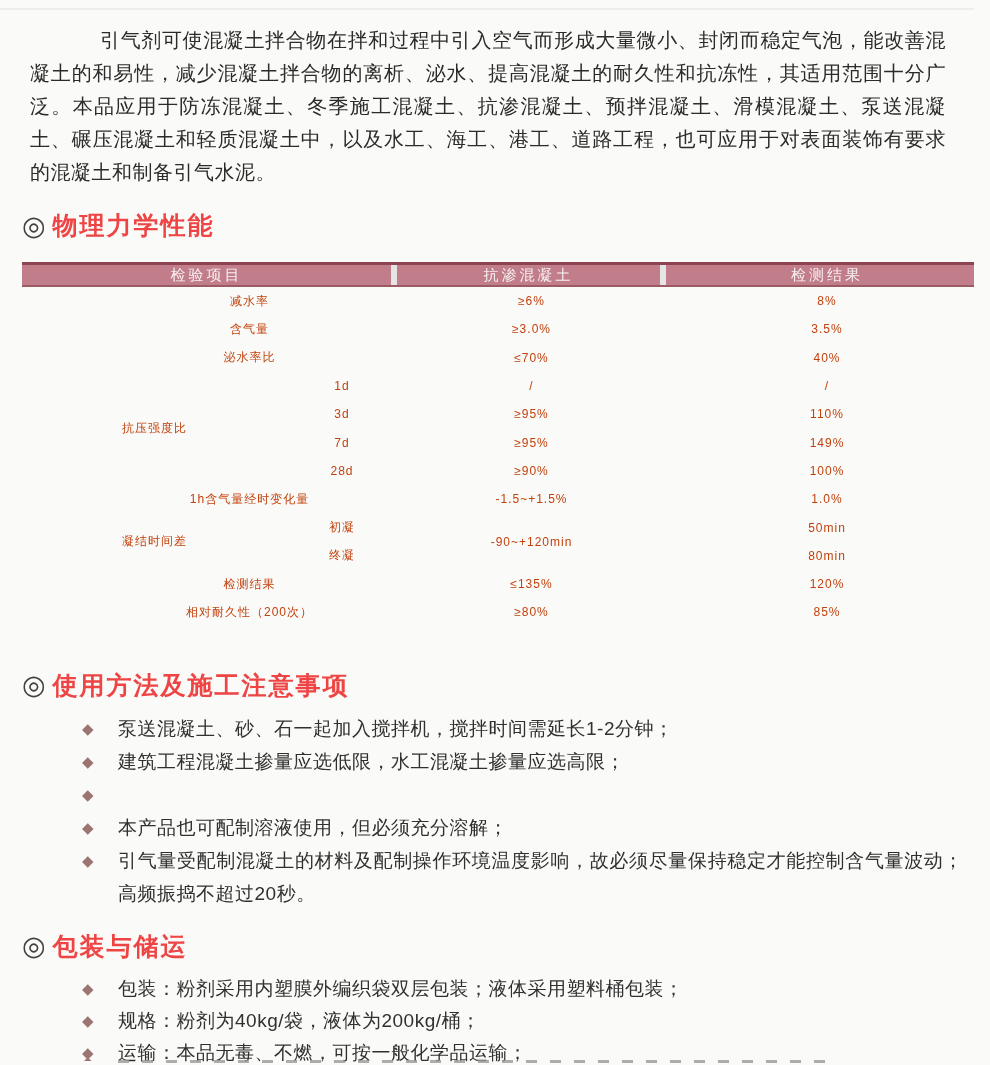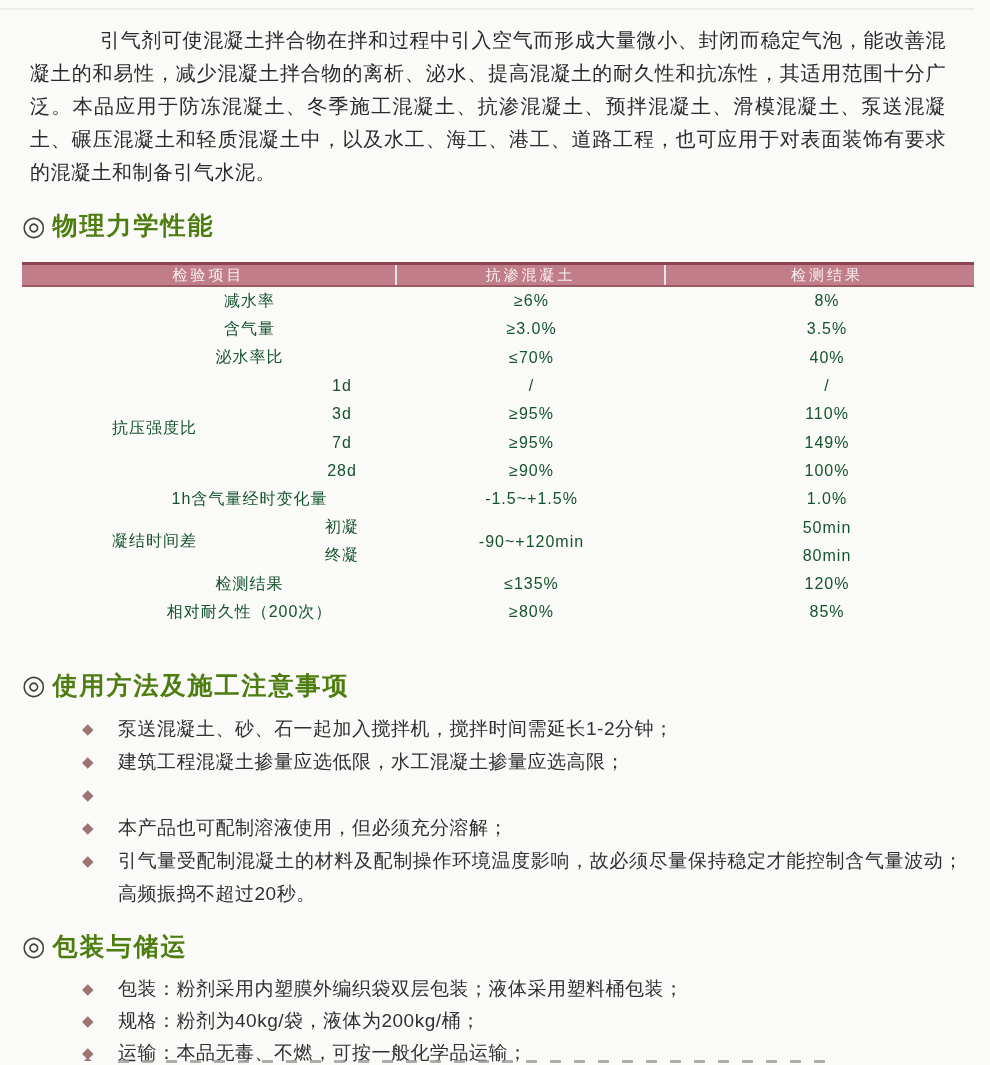--- a/index.html
+++ b/index.html
@@ -29,51 +29,51 @@
   .sec-head {
     display:flex; align-items:center;
     margin-left:22px;
     font-weight:bold;
   }
   .sec-head .marker {
     font-size:27px; color:#454040; font-weight:normal;
     line-height:30px; margin-right:7px;
   }
   .sec-head .sec-title {
-    font-size:25px; color:#4d7c0f; letter-spacing:2px;
+    font-size:25px; color:#ef4444; letter-spacing:2px;
   }
   #sec1-head { margin-top:20px; }
   #sec2-head { margin-top:42px; }
   #sec3-head { margin-top:20px; }
 
   
   .ptable { margin:20px 0 0 22px; width:966px; }
   .thead {
     display:grid;
     grid-template-columns:375px 269px 322px;
     height:25px;
     background:#c17d89;
     border-top:3px solid #8d4350;
     border-bottom:2px solid #9c5a63;
   }
   .thead .hcell {
     display:flex; align-items:center; justify-content:center;
     color:#f7f0f1; font-size:15px; letter-spacing:3px;
-    border-right:2px solid #e5e5e5;
+    border-right:6px solid #e5e5e5;
   }
   .thead .hcell:last-child { border-right:none; }
 
   .tbody {
     display:grid;
     grid-template-columns:265px 110px 269px 322px;
     grid-auto-rows:28.3px;
   }
   .cell {
     display:flex; align-items:center; justify-content:center;
-    font-size:16px; color:#14532d; letter-spacing:1px;
+    font-size:12px; color:#c2410c; letter-spacing:1px;
   }
   .cell.pl { padding-left:80px; } 
 
   
   .blist { margin-top:10px; }
   .bullet {
     display:flex;
     padding-left:82px;
     line-height:33px;
     font-size:19px;

